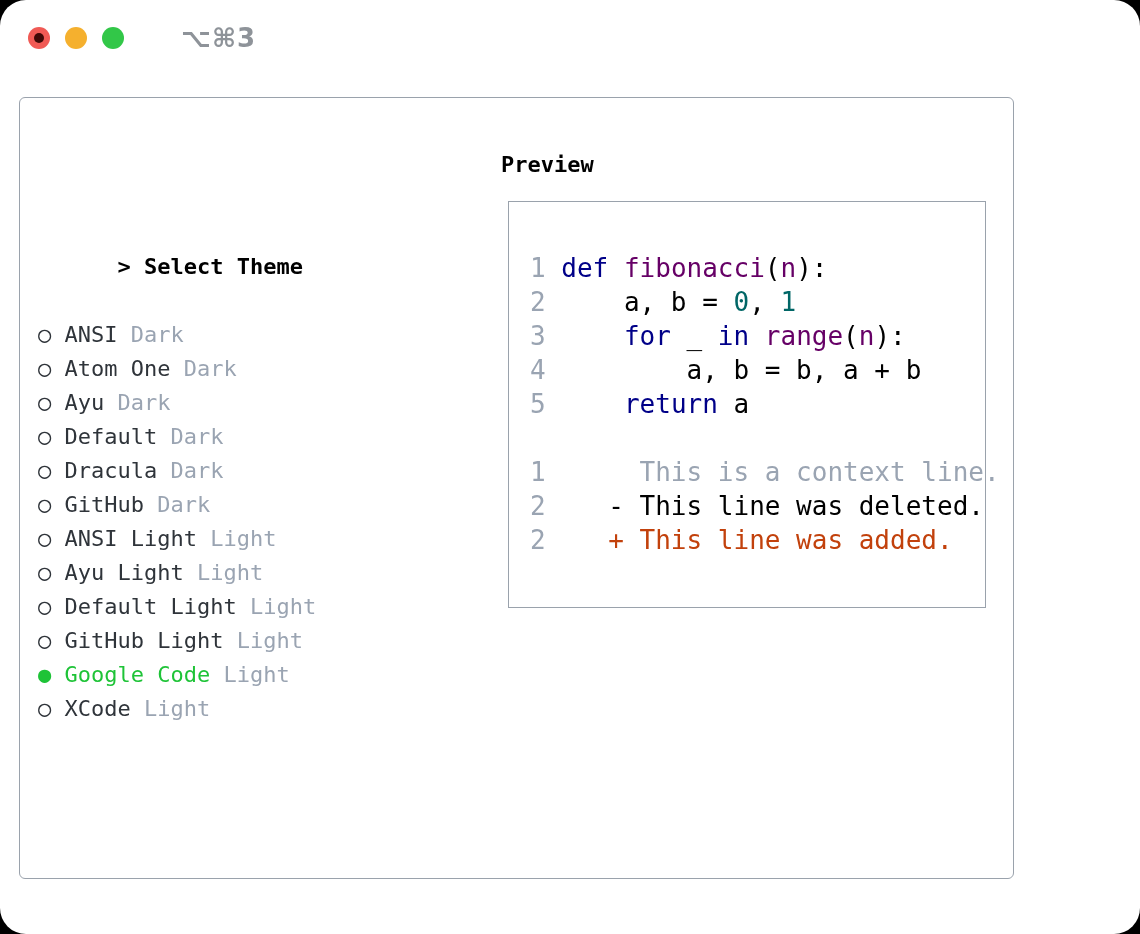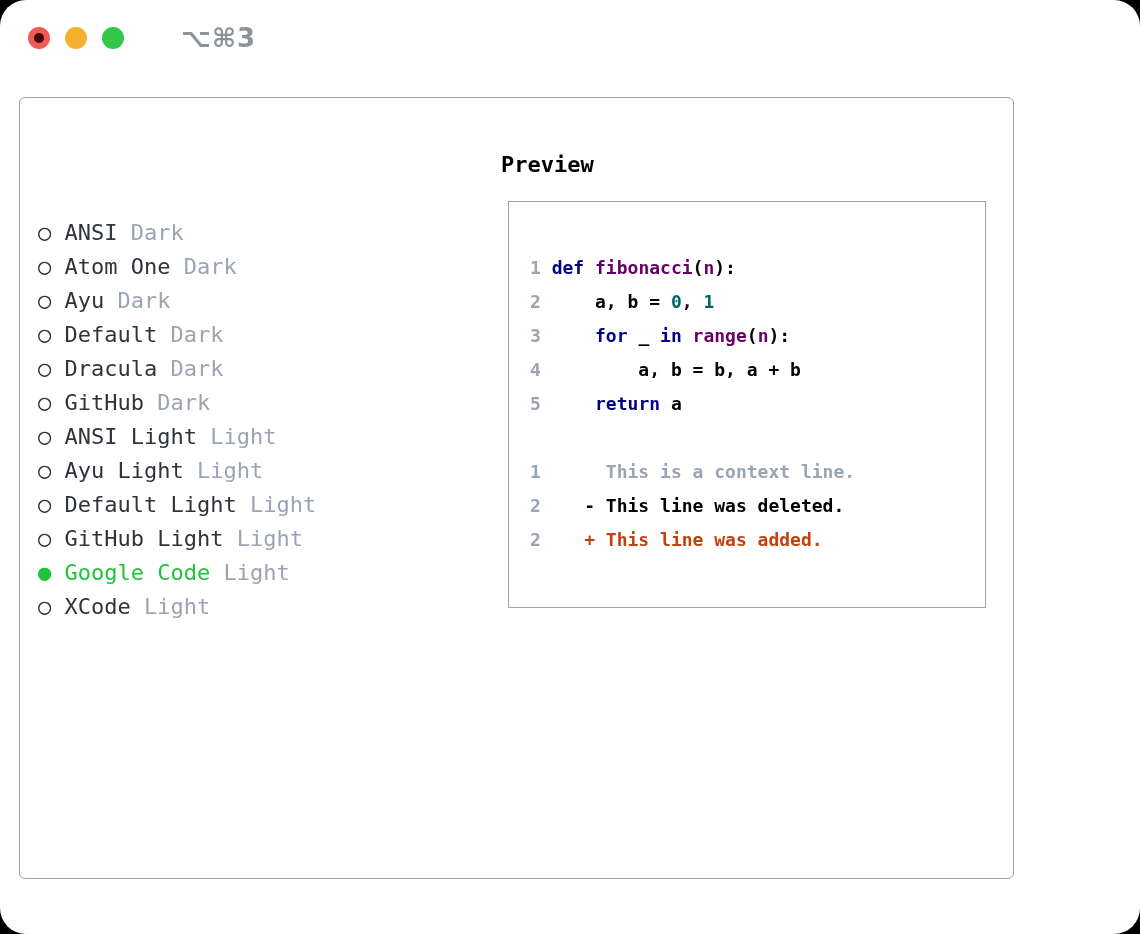--- a/index.html
+++ b/index.html
@@ -36,21 +36,21 @@
   .bold{font-weight:700;color:#000000;}
   .muted{color:#9aa4b2;margin-top:23px;}
   .green{color:#1ec337;}
   
   .preview-header{position:absolute;left:501px;top:148px;font-size:22px;line-height:34px;}
   .preview-box{
     position:absolute;left:508px;top:201px;width:478px;height:407px;
     border:1.5px solid #9aa2ac;box-sizing:border-box;background:#fff;
   }
   .code{
-    position:absolute;left:530px;top:251px;font-size:18px;line-height:34px;white-space:pre;color:#000;font-weight:bold;
+    position:absolute;left:530px;top:251px;font-size:26px;line-height:34px;white-space:pre;color:#000;
   }
   .kw{color:#000088;}
   .fn{color:#660066;}
   .lit{color:#006666;}
   .pl{color:#000000;}
   .mut{color:#9aa4b2;}
   .del{color:#000000;}
   .add{color:#c2410c;}
 </style>
 </head>
@@ -61,20 +61,23 @@
   <div class="titlebar">
     <div class="light light-red" style="background: rgb(240, 90, 85);"></div>
     <div class="light" style="background: rgb(245, 176, 46);"></div>
     <div class="light" style="background: rgb(50, 199, 72);"></div>
     <div class="win-title">⌥⌘3</div>
   </div>
 
   <div class="panel"></div>
 
   <div class="left-col">
+    <div class="row">
+      <span class="cursor bold">&gt;</span><span class="bold">Select Theme</span>
+    </div>
     <div id="theme-list"><div class="row"><span class="bullet">○</span><span>ANSI</span><span class="muted"> Dark</span></div><div class="row"><span class="bullet">○</span><span>Atom One</span><span class="muted"> Dark</span></div><div class="row"><span class="bullet">○</span><span>Ayu</span><span class="muted"> Dark</span></div><div class="row"><span class="bullet">○</span><span>Default</span><span class="muted"> Dark</span></div><div class="row"><span class="bullet">○</span><span>Dracula</span><span class="muted"> Dark</span></div><div class="row"><span class="bullet">○</span><span>GitHub</span><span class="muted"> Dark</span></div><div class="row"><span class="bullet">○</span><span>ANSI Light</span><span class="muted"> Light</span></div><div class="row"><span class="bullet">○</span><span>Ayu Light</span><span class="muted"> Light</span></div><div class="row"><span class="bullet">○</span><span>Default Light</span><span class="muted"> Light</span></div><div class="row"><span class="bullet">○</span><span>GitHub Light</span><span class="muted"> Light</span></div><div class="row"><span class="bullet green">●</span><span class="green">Google Code</span><span class="muted"> Light</span></div><div class="row"><span class="bullet">○</span><span>XCode</span><span class="muted"> Light</span></div></div>
     <div class="row"></div>
     <div class="row">
       <span class="bullet"></span>
     </div>
     
     
     
   </div>
 

